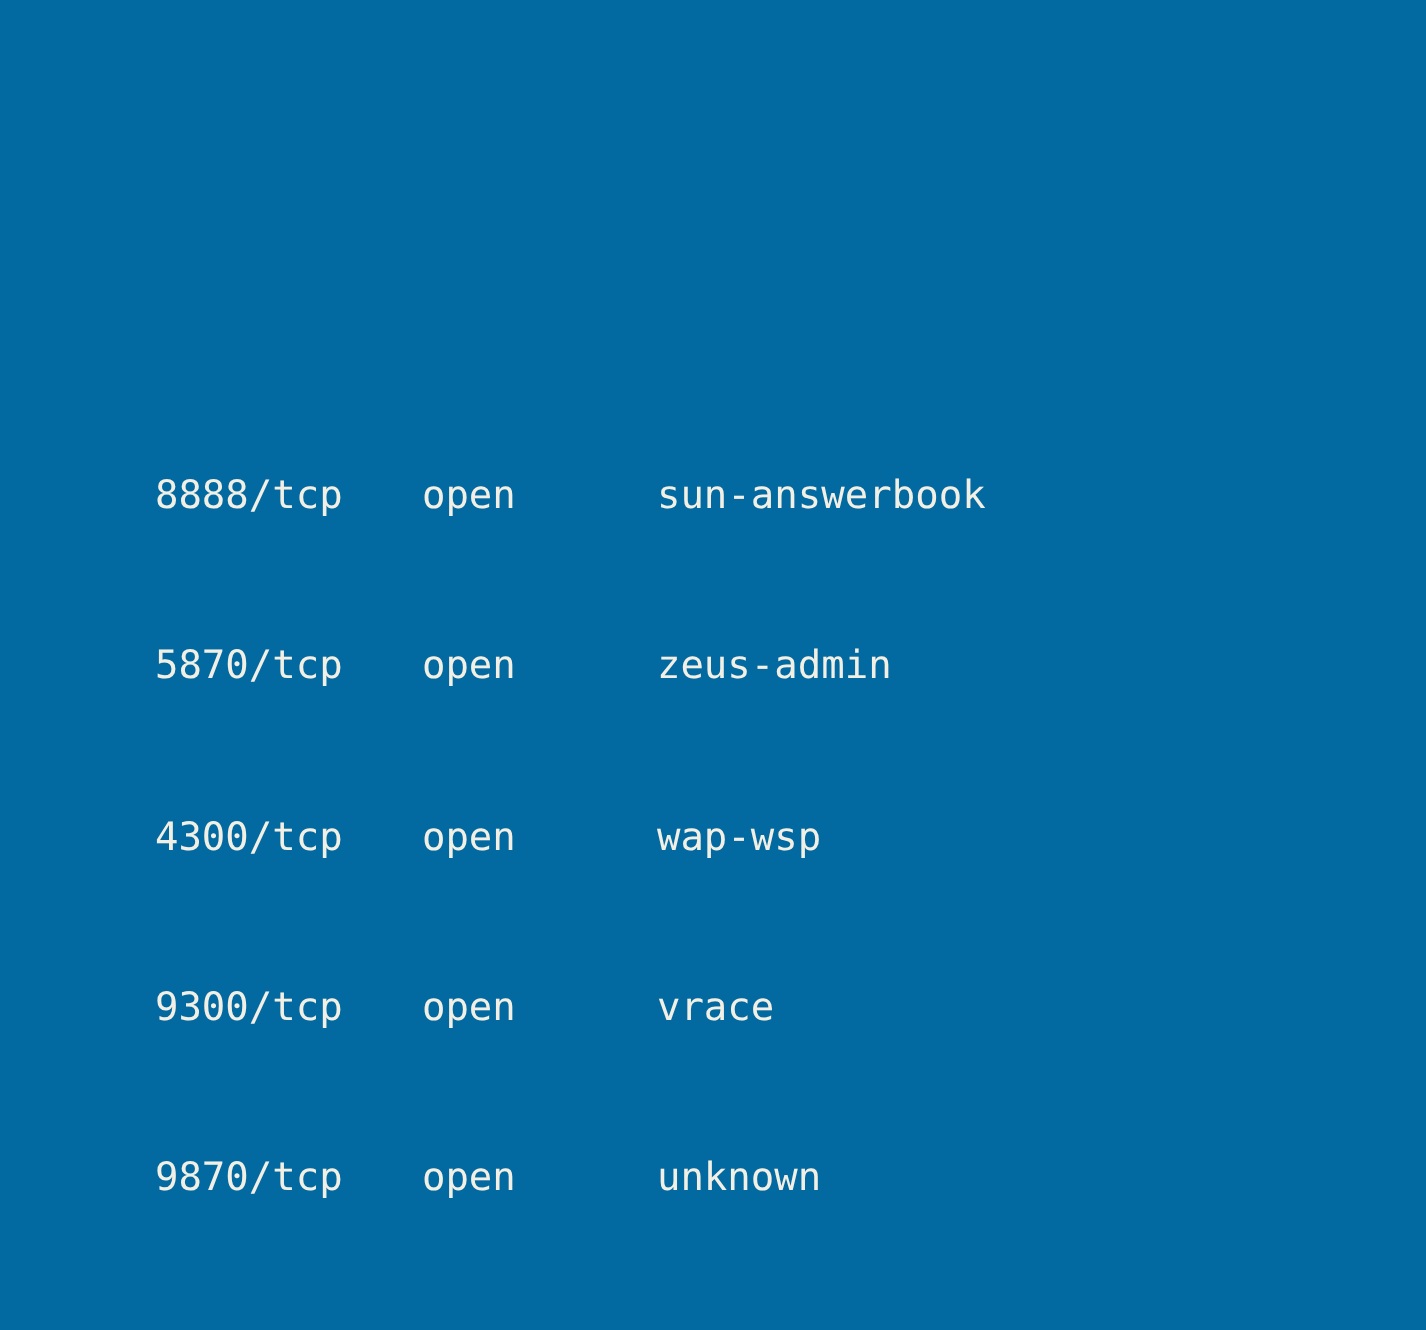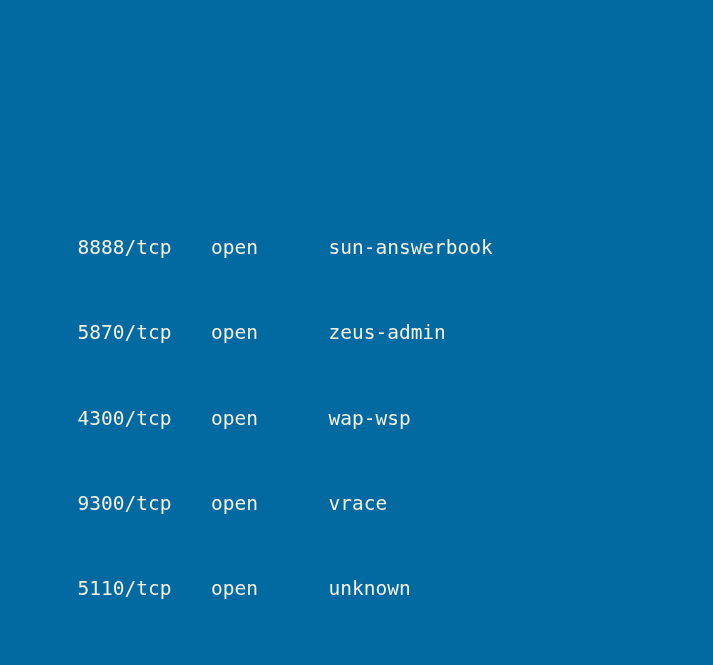--- a/index.html
+++ b/index.html
@@ -79,21 +79,21 @@
     <div class="port-row">
       <span class="col-port">5870/tcp</span><span class="col-state">open</span><span class="col-service">zeus-admin</span>
     </div>
     <div class="port-row">
       <span class="col-port">4300/tcp</span><span class="col-state">open</span><span class="col-service">wap-wsp</span>
     </div>
     <div class="port-row">
       <span class="col-port">9300/tcp</span><span class="col-state">open</span><span class="col-service">vrace</span>
     </div>
     <div class="port-row">
-      <span class="col-port">5110/tcp</span><span class="col-state">open</span><span class="col-service">unknown</span>
+      <span class="col-port">9870/tcp</span><span class="col-state">open</span><span class="col-service">unknown</span>
     </div>
     <div class="port-row">
       <span class="col-port">10256/tcp</span><span class="col-state">open</span><span class="col-service">unknown</span>
     </div>
     
     
     
     
     
     

